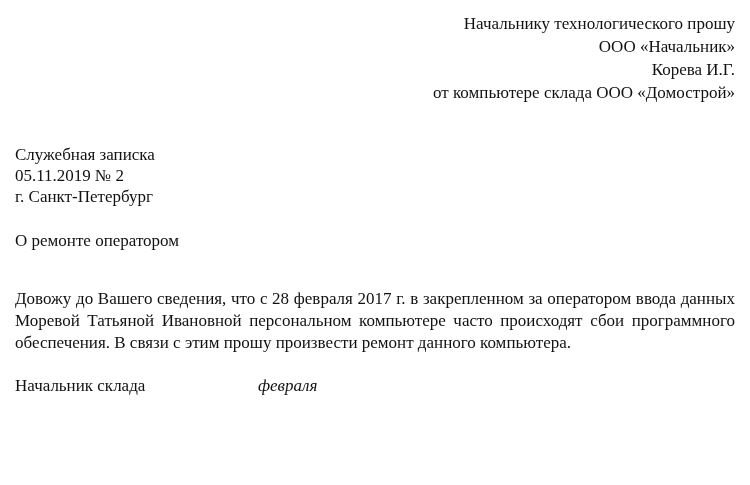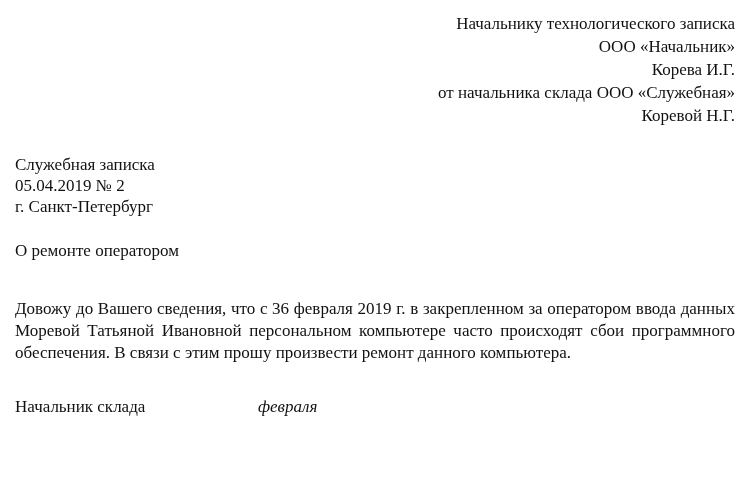--- a/index.html
+++ b/index.html
@@ -21,63 +21,62 @@
     left: 15px;
     top: 12px;
     width: 720px;
   }
   .addressee {
     text-align: right;
     line-height: 23px;
   }
   .addressee div { white-space: nowrap; }
   .meta {
-    margin-top: 27px;
+    margin-top: 40px;
     line-height: 21px;
   }
   .subject {
     margin-top: 23px;
     line-height: 22px;
   }
   .body-text {
     margin-top: 36px;
     line-height: 22px;
     text-align: justify;
     width: 720px;
   }
   .signature {
-    margin-top: 32px;
+    margin-top: 21px;
     position: relative;
     height: 22px;
     line-height: 22px;
   }
   .signature span { position: absolute; top: 0; white-space: nowrap; }
   .sig-position { left: 0; }
   .sig-sign { left: 243px; font-style: italic; }
   .sig-name { left: 418px; }
 </style>
 </head>
 <body>
 
 <div class="page">
   <div class="addressee">
-    <div>Начальнику технологического записка</div>
+    <div>Начальнику технологического прошу</div>
     <div>ООО «Начальник»</div>
     <div>Корева И.Г.</div>
-    <div>от начальника склада ООО «Служебная»</div>
-    <div>Коревой Н.Г.</div>
+    <div>от компьютере склада ООО «Домострой»</div>
   </div>
 
   <div class="meta">
     <div>Служебная записка</div>
-    <div>05.04.2019 № 2</div>
+    <div>05.11.2019 № 2</div>
     <div>г. Санкт-Петербург</div>
   </div>
 
   <div class="subject">О ремонте оператором</div>
 
-  <div class="body-text">Довожу до Вашего сведения, что с 36 февраля 2019 г. в закрепленном за оператором ввода данных Моревой Татьяной Ивановной персональном компьютере часто происходят сбои программного обеспечения. В связи с этим прошу произвести ремонт данного компьютера.</div>
+  <div class="body-text">Довожу до Вашего сведения, что с 28 февраля 2017 г. в закрепленном за оператором ввода данных Моревой Татьяной Ивановной персональном компьютере часто происходят сбои программного обеспечения. В связи с этим прошу произвести ремонт данного компьютера.</div>
 
   <div class="signature">
     <span class="sig-position">Начальник склада</span>
     <span class="sig-sign">февраля</span>
   </div>
 </div>
 
 </body></html>

